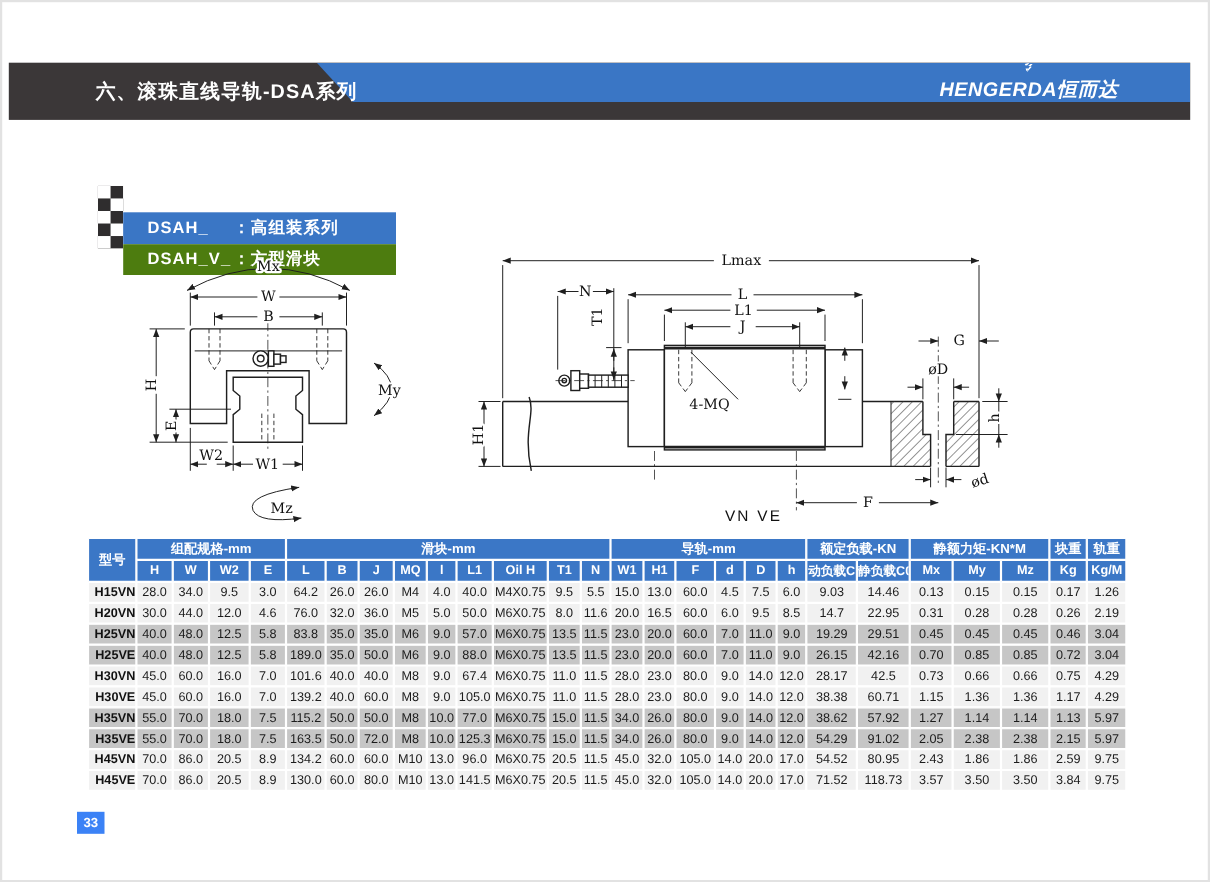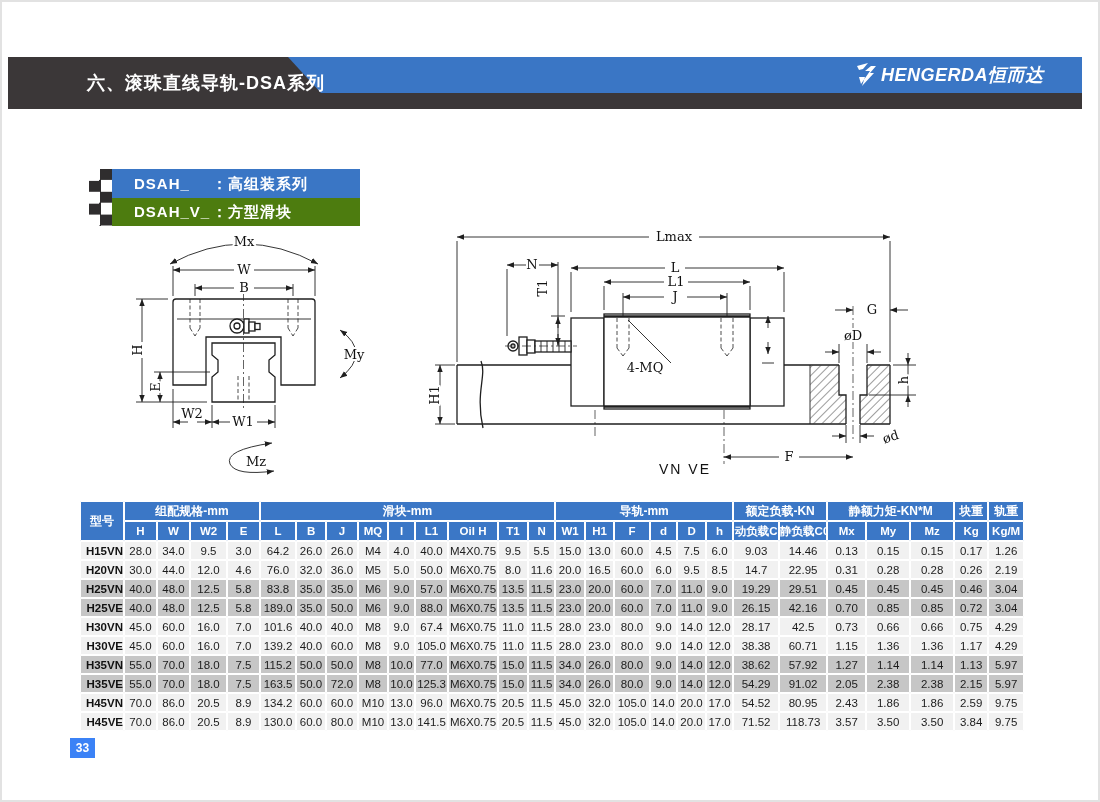--- a/index.html
+++ b/index.html
@@ -6,48 +6,48 @@
   *{box-sizing:border-box;}
   .page{position:relative;width:1100px;height:802px;background:#fff;border:2px solid #e2e2e2;
         font-family:"Liberation Sans",sans-serif;overflow:hidden;}
 
   
   .header-bar{position:absolute;left:6px;top:55px;width:1074px;height:52px;background:#3b3738;}
   .blue-band{position:absolute;left:0;top:0;width:100%;height:36px;background:#3a76c5;
              clip-path:polygon(280px 0,100% 0,100% 100%,313px 100%);}
   .title{position:absolute;left:79px;top:0;height:52px;line-height:52px;color:#fff;
          font-size:18px;font-weight:bold;letter-spacing:1px;}
-  .logo{position:absolute;left:846px;top:0;height:36px;display:flex;align-items:center;gap:3px;color:#fff;}
+  .logo{position:absolute;left:846px;top:0;height:36px;display:flex;align-items:center;gap:3px;color:#fff;flex-direction:column;}
   .logo .ltxt{font-size:18px;font-weight:bold;letter-spacing:.5px;font-style:italic;}
 
   
   .checker{position:absolute;left:87px;top:167px;width:23px;height:57px;
            background:conic-gradient(#2f2d2e 90deg,#fff 90deg 180deg,#2f2d2e 180deg 270deg,#fff 270deg);
            background-size:23px 22.8px;}
   .banner{position:absolute;left:110px;width:248px;color:#fff;font-weight:bold;font-size:15px;
-          padding-left:22px;letter-spacing:1px;}
+          padding-left:22px;letter-spacing:1px;margin-top:24px;}
   .banner .code{display:inline-block;width:78px;}
   .banner-blue{top:167px;height:29px;line-height:29px;background:#3a76c5;}
   .banner-dark{top:196px;height:28px;line-height:28px;background:#4d7c0f;}
 
   
   .front-view{position:absolute;left:118px;top:222px;}
   .side-view{position:absolute;left:425px;top:222px;}
   .obj{stroke:#1f1f1f;stroke-width:1.3;fill:none;}
   .objw{stroke:#1f1f1f;stroke-width:1.3;fill:#fff;}
   .thk{stroke:#1f1f1f;stroke-width:2.4;fill:none;}
   .dim{stroke:#1f1f1f;stroke-width:.9;fill:none;}
   .hid{stroke:#1f1f1f;stroke-width:.8;fill:none;stroke-dasharray:4 2.5;}
   .cl{stroke:#1f1f1f;stroke-width:.7;fill:none;stroke-dasharray:9 3 2 3;}
   .lbl{font:13px "DejaVu Serif",serif;fill:#111;paint-order:stroke;stroke:#fff;stroke-width:4px;
        stroke-linejoin:round;text-anchor:middle;}
   .cap{font:14px "Liberation Sans",sans-serif;fill:#111;text-anchor:middle;letter-spacing:2px;}
 
   
-  .spec{position:absolute;left:78px;top:499px;width:944px;border-collapse:separate;border-spacing:0;
+  .spec{position:absolute;left:78px;top:487px;width:944px;border-collapse:separate;border-spacing:0;
         table-layout:fixed;font-size:11.5px;}
   .spec th,.spec td{border:1px solid #fff;text-align:center;padding:0;overflow:hidden;white-space:nowrap;}
   .spec thead th{background:#3b77c6;color:#fff;font-weight:bold;height:20px;font-size:12px;border-radius:1px;}
   .spec thead .srow th{font-size:11.5px;}
   .spec tbody td{height:19px;color:#1c1c1c;background:#f1f1f1;border-radius:1px;}
   .spec tbody tr.shade td{background:#c6c6c6;}
   .spec tbody td.model{font-weight:bold;color:#111;text-align:right;}
 
   .page-num{position:absolute;left:68px;top:736px;width:25px;height:20px;background:#3b82f6;color:#fff;
             font-size:12px;font-weight:bold;text-align:center;line-height:20px;}

